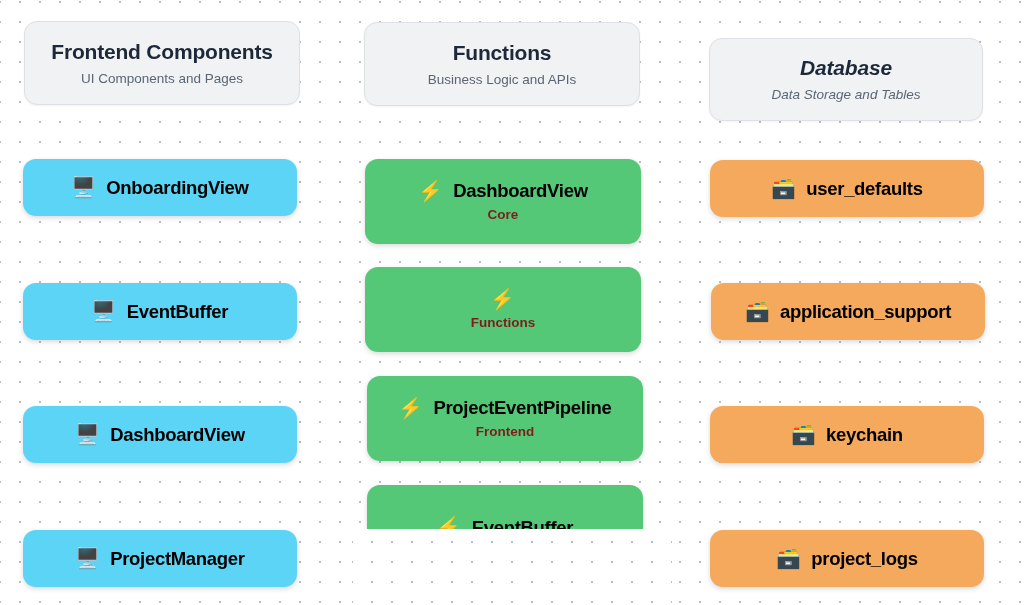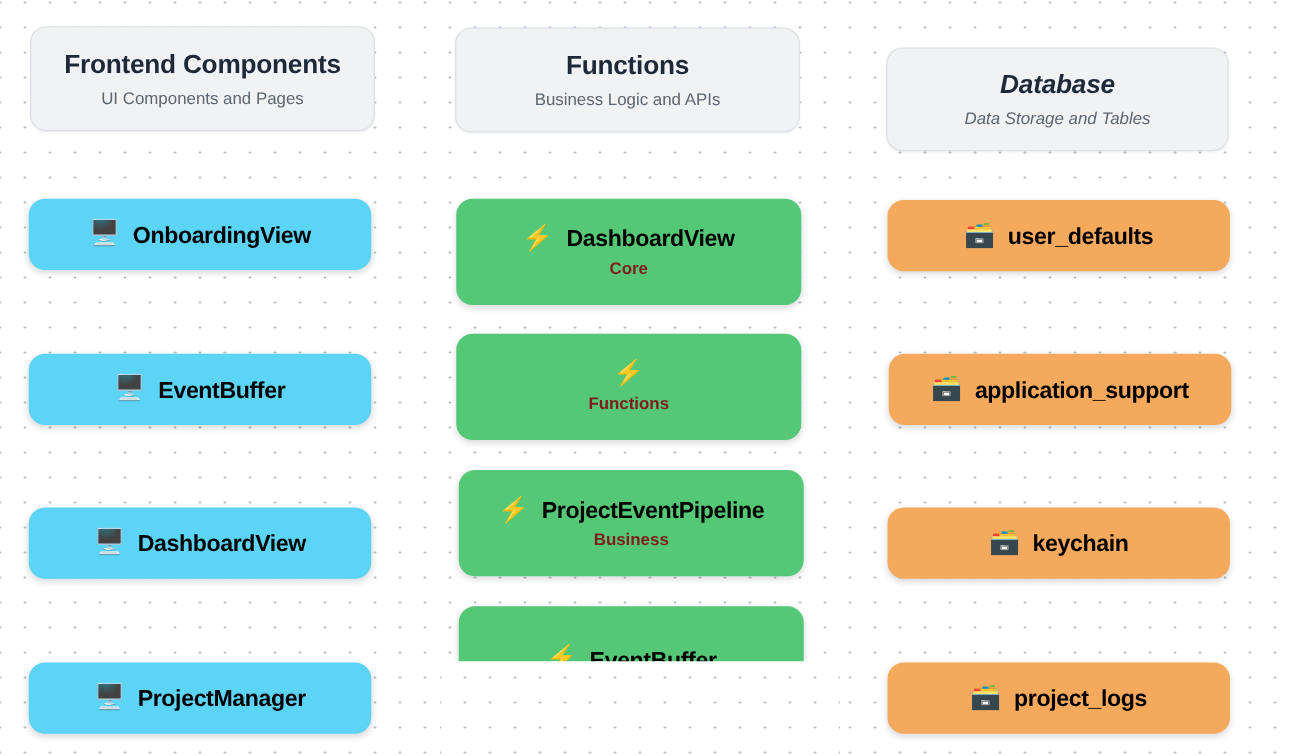--- a/index.html
+++ b/index.html
@@ -159,21 +159,21 @@
       <div class="node-row">
         <span class="node-icon">⚡</span>
       </div>
       <div class="node-subtitle">Functions</div>
     </div>
     <div class="node green" style="left: 367px; top: 376px; width: 276px; height: 85px;">
       <div class="node-row">
         <span class="node-icon">⚡</span>
         <span class="node-title">ProjectEventPipeline</span>
       </div>
-      <div class="node-subtitle">Business</div>
+      <div class="node-subtitle">Frontend</div>
     </div>
     <div class="node green" style="left: 367px; top: 485px; width: 276px; height: 85px;">
       <div class="node-row">
         <span class="node-icon">⚡</span>
         <span class="node-title">EventBuffer</span>
       </div>
     </div>
     <div class="node orange" style="left: 710px; top: 160px; width: 274px; height: 57px;">
       <div class="node-row">
         <span class="node-icon">🗃️</span>

